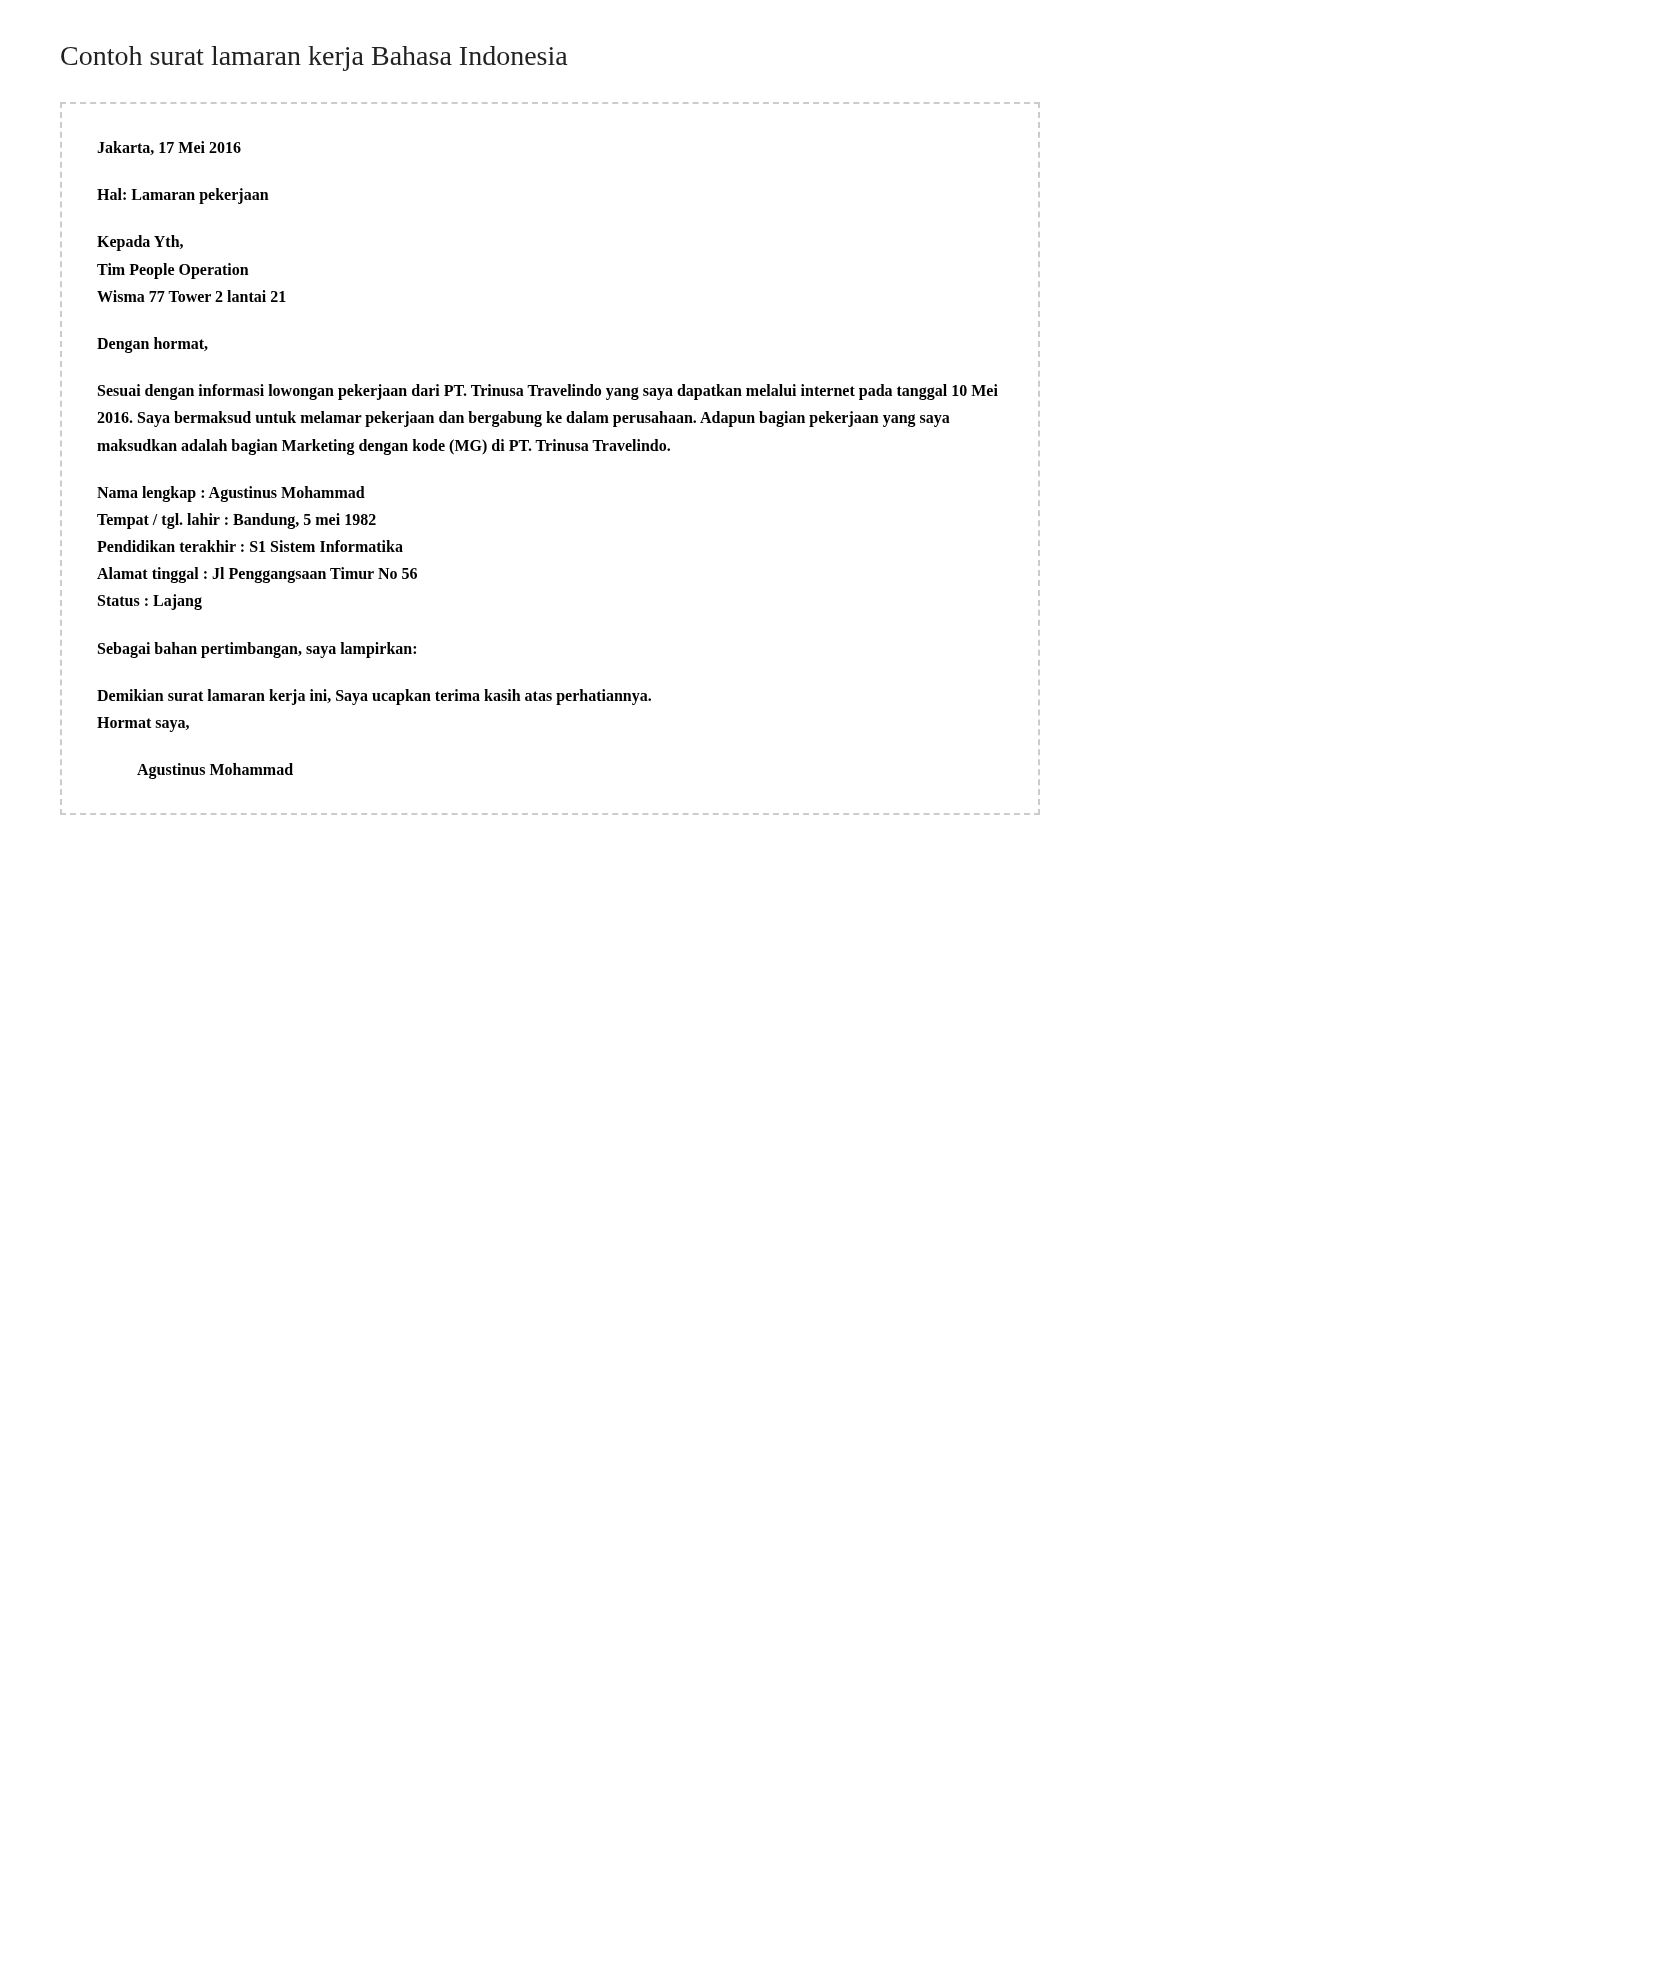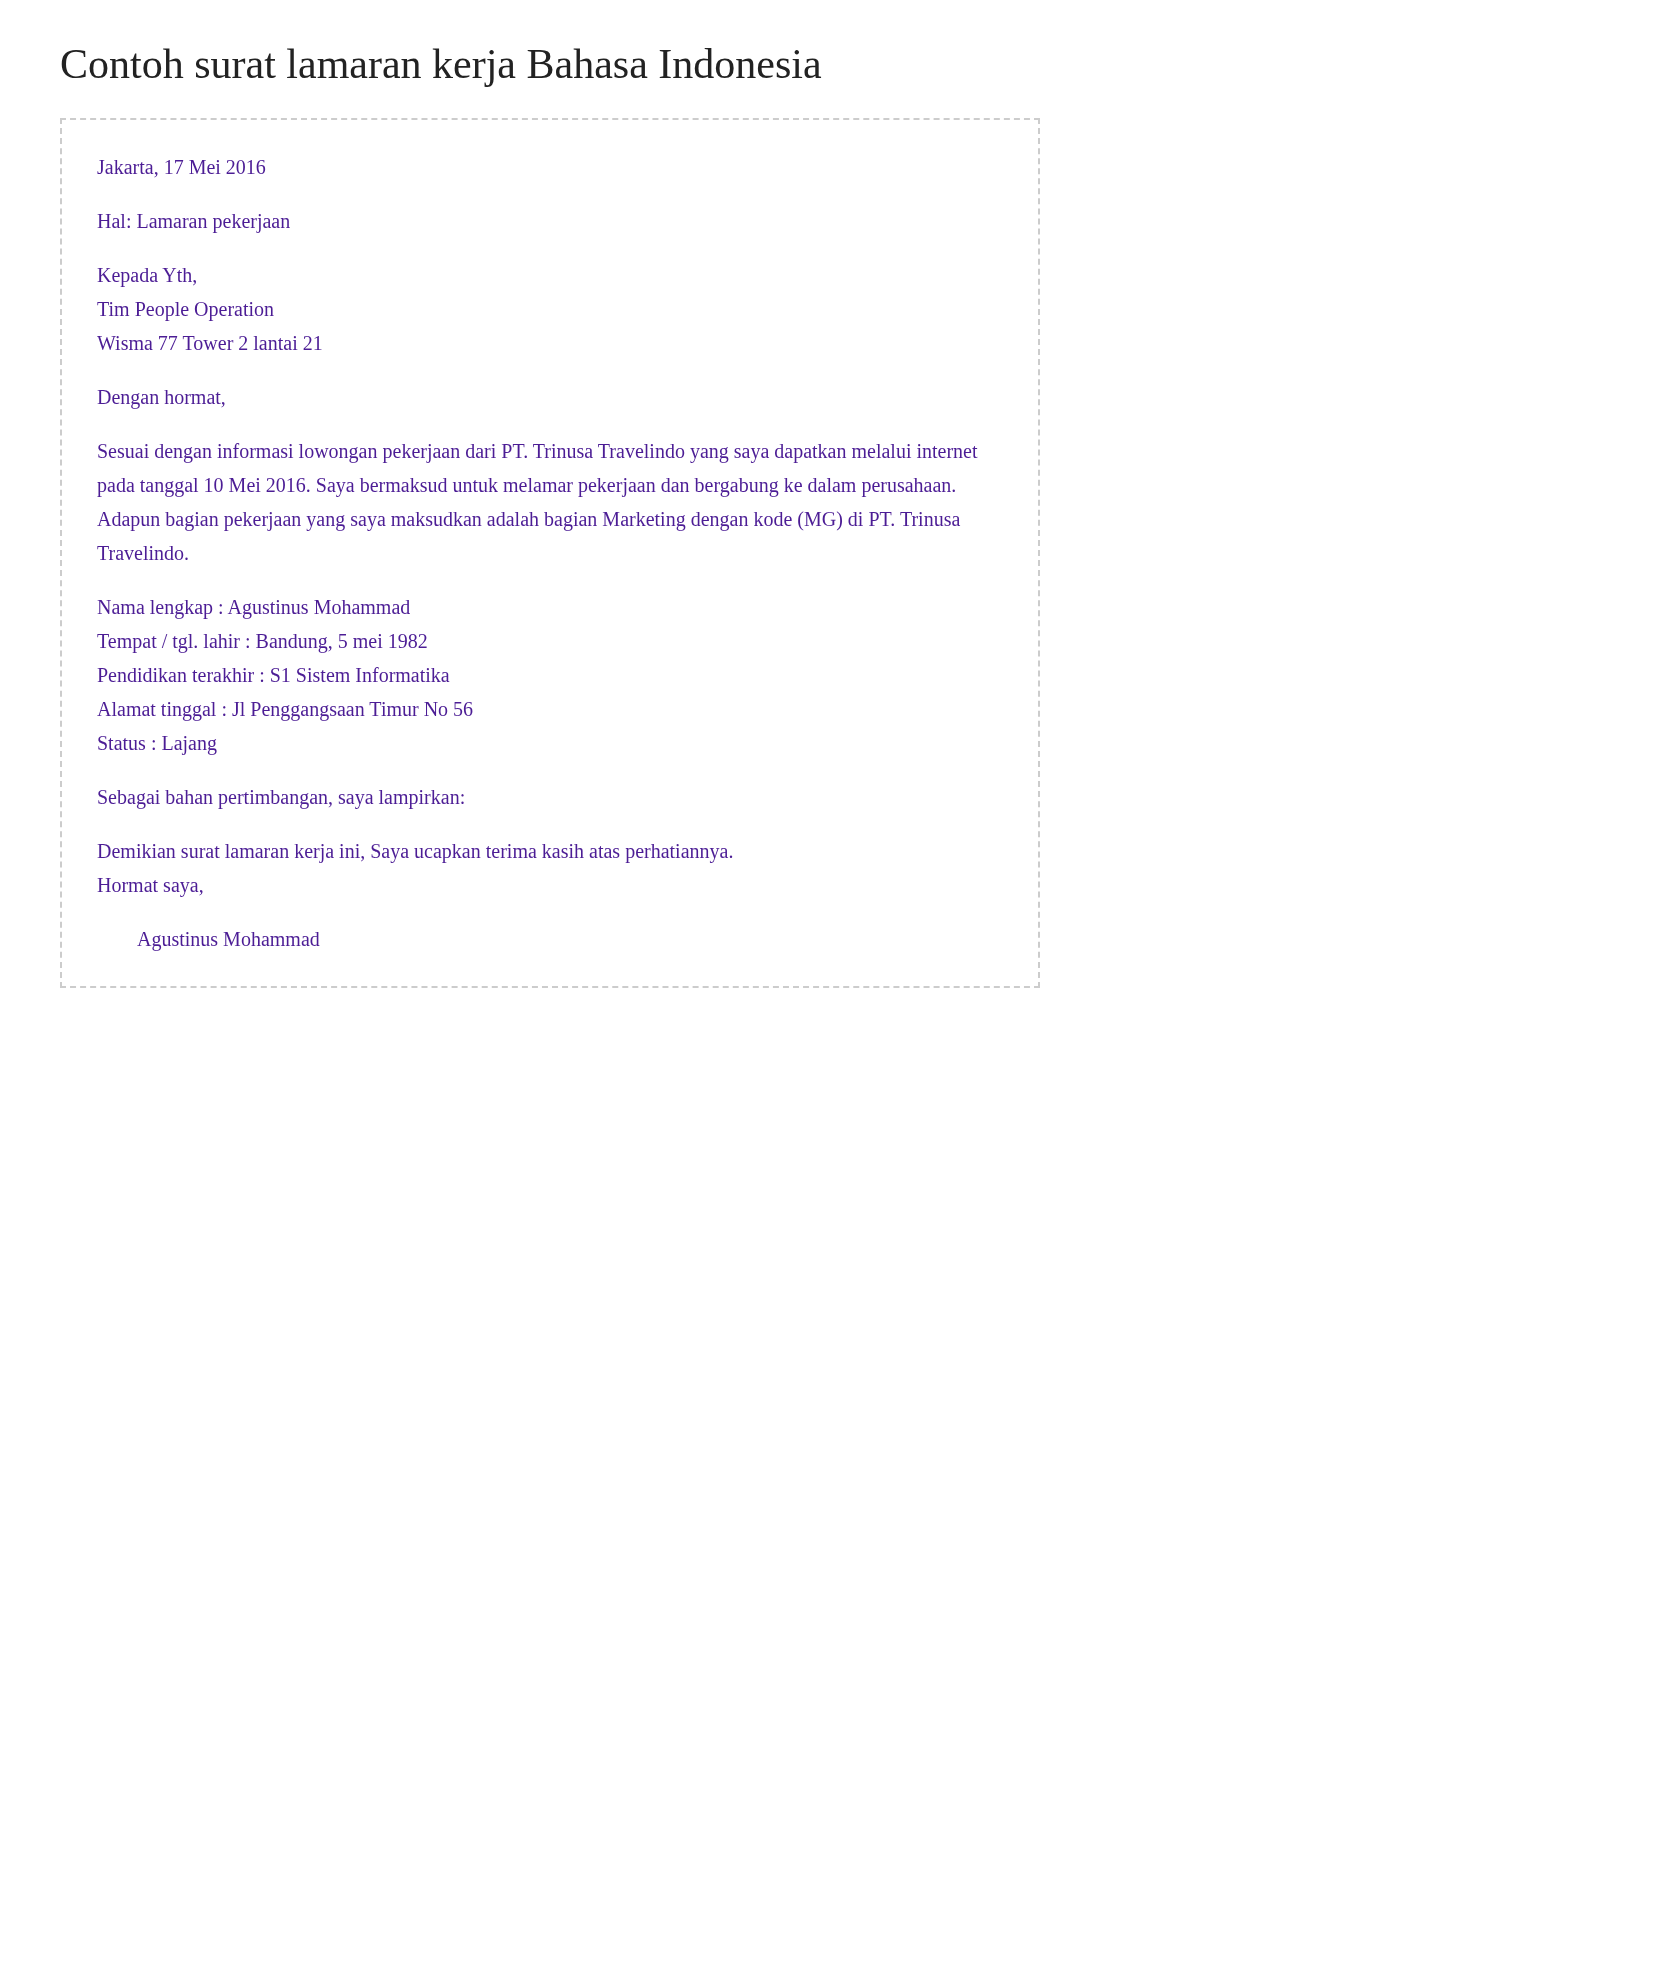--- a/index.html
+++ b/index.html
@@ -11,34 +11,35 @@
     body {
       font-family: Georgia, 'Times New Roman', serif;
       background: #ffffff;
       color: #333333;
       padding: 40px 60px;
       width: 1679px;
       min-height: 1988px;
     }
 
     .page-title {
-      font-size: 42px;
+      font-size: 28px;
       font-weight: 400;
       color: #222222;
       margin-bottom: 30px;
       font-family: Georgia, serif;
     }
 
     .letter-container {
       border: 2px dashed #cccccc;
       padding: 30px 35px;
       max-width: 980px;
       line-height: 1.7;
-      font-size: 20px;
-      color: #4c1d95;
+      font-size: 16px;
+      color: #000000;
+      font-weight: bold;
     }
 
     .letter-section {
       margin-bottom: 20px;
     }
 
     .letter-section:last-child {
       margin-bottom: 0;
       margin-left: 40px;
     }

